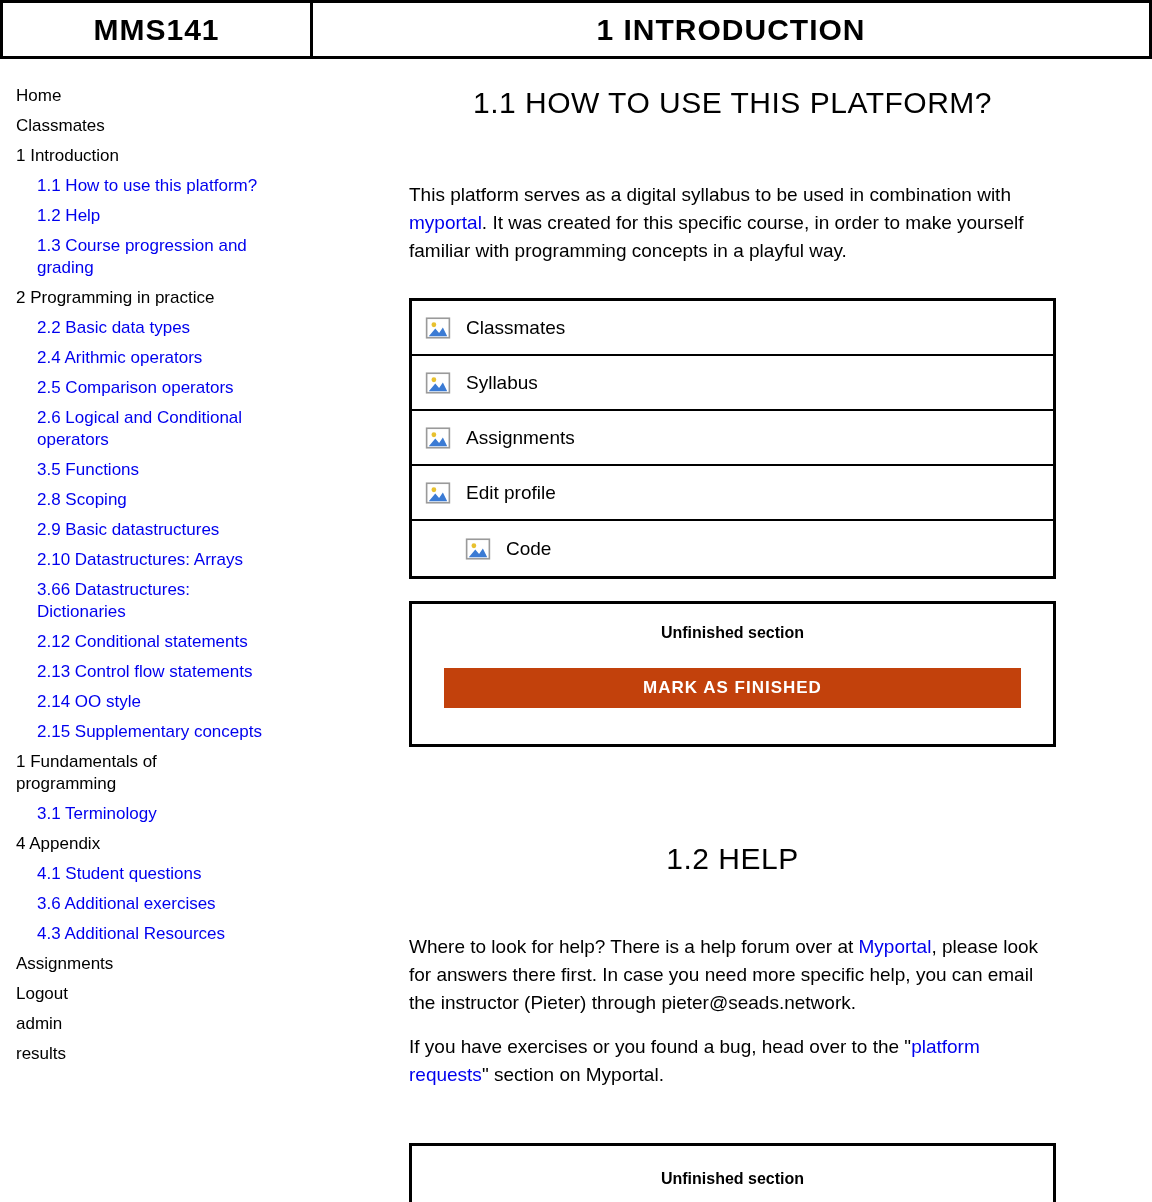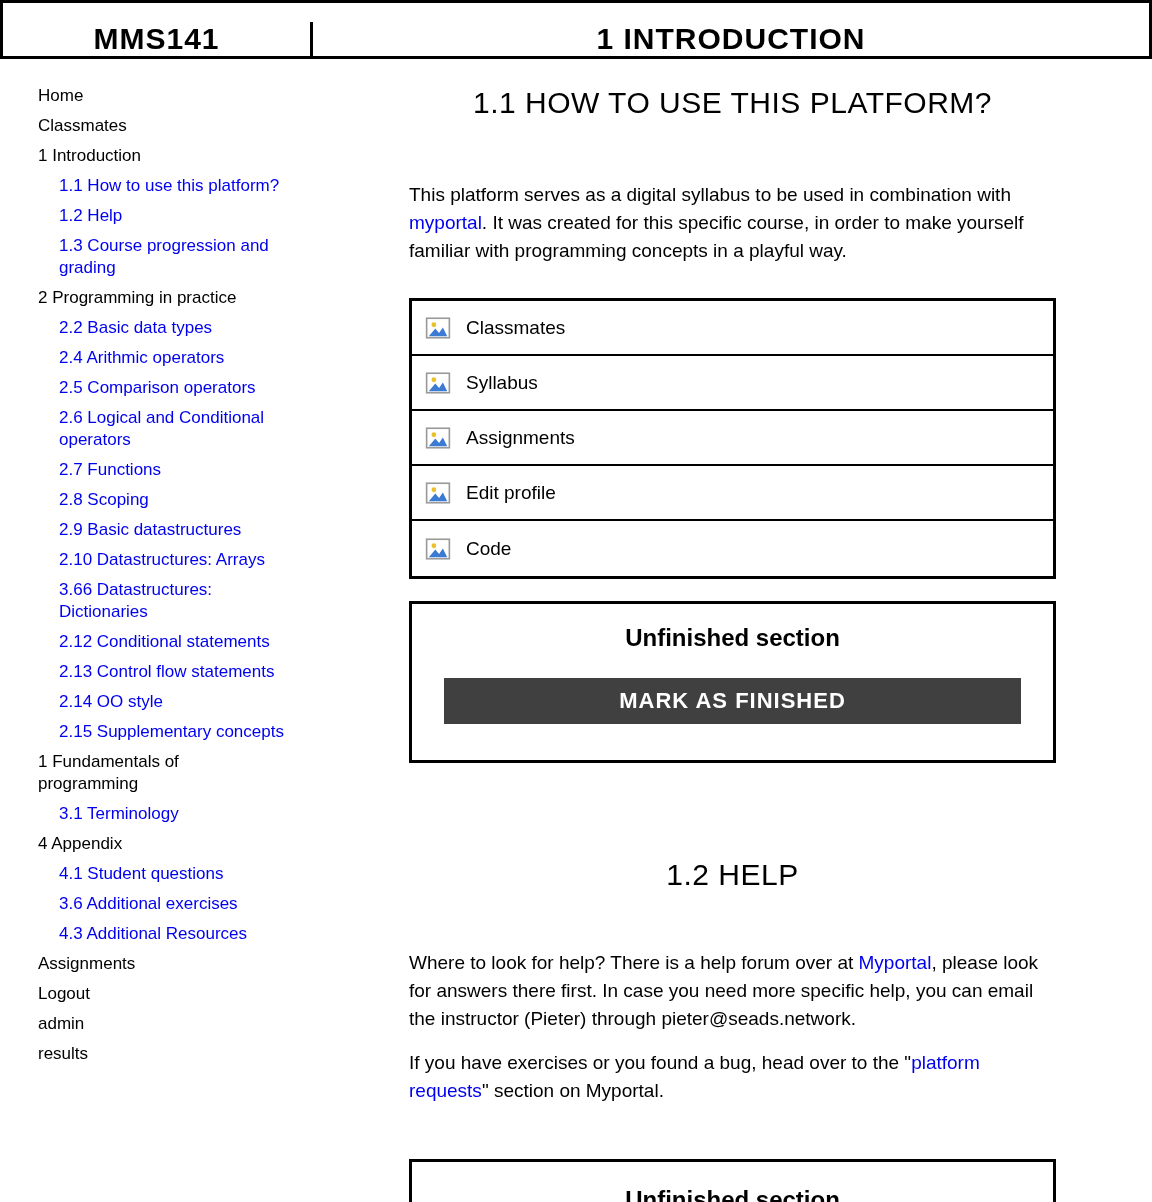--- a/index.html
+++ b/index.html
@@ -4,33 +4,33 @@
 <style>
   * { box-sizing: border-box; }
   html, body { margin: 0; padding: 0; }
   body {
     width: 1152px; height: 1202px; overflow: hidden;
     background: #ffffff; color: #000000;
     font-family: "Liberation Sans", "DejaVu Sans", sans-serif;
   }
 
   
-  .header { display: flex; height: 59px; border: 3px solid #000; align-items: flex-end; }
+  .header { display: flex; height: 59px; border: 3px solid #000; }
   .header-cell {
     display: flex; align-items: center; justify-content: center;
     font-size: 30px; font-weight: bold; letter-spacing: 1px;
   }
   .header-left { width: 310px; border-right: 3px solid #000; }
   .header-right { flex: 1; }
 
   
   .layout { display: flex; align-items: flex-start; }
 
   
-  .sidebar { width: 313px; padding: 26px 18px 0 38px; flex: none; }
+  .sidebar { width: 313px; padding: 26px 18px 0 16px; flex: none; }
   .side-list { list-style: none; margin: 0; padding: 0; font-size: 17px; line-height: 22px; }
   .side-item { margin-bottom: 8px; cursor: pointer; }
   .side-item.top { max-width: 214px; color: #000000; }
   .side-item.sub { max-width: 225px; margin-left: 21px; color: #0000ee; }
 
   
   main { flex: 1; padding: 26px 96px 0 96px; }
   .section-heading {
     font-size: 30px; font-weight: 400; text-align: center;
     letter-spacing: 0.5px; line-height: 36px; margin: 0 0 60px 0;
@@ -41,32 +41,32 @@
   .inline-link { color: #0000ee; text-decoration: none; cursor: pointer; }
 
   
   .links-box { border: 3px solid #000; }
   .link-row {
     display: flex; align-items: center; gap: 15px;
     height: 55px; padding: 0 13px;
     border-bottom: 2px solid #000; font-size: 19px; cursor: pointer;
     background: #ffffff;
   }
-  .link-row:last-child { border-bottom: none; }
+  .link-row:last-child { border-bottom: none; margin-left: 40px; }
   .img-icon { flex: none; width: 26px; height: 26px; }
   .img-icon svg { display: block; }
 
   
   .unfinished-box { border: 3px solid #000; margin-top: 22px; padding: 20px 32px 36px 32px; }
-  .unfinished-label { text-align: center; font-size: 24px; font-weight: bold; }
+  .unfinished-label { text-align: center; font-size: 16px; font-weight: bold; }
   .mark-btn {
     display: block; width: 100%; margin-top: 26px;
-    background: #404040; color: #ffffff;
+    background: #c2410c; color: #ffffff;
     border: 0; padding: 10px 8px;
-    font-family: inherit; font-size: 22px; font-weight: bold; letter-spacing: 1px;
+    font-family: inherit; font-size: 17px; font-weight: bold; letter-spacing: 1px;
     cursor: pointer;
   }
   .unfinished-box.bottom { margin-top: 54px; height: 160px; padding-top: 24px; }
 </style>
 </head>
 <body>
 
 <div class="header">
   <div class="header-cell header-left">MMS141</div>
   <div class="header-cell header-right">1 INTRODUCTION</div>
@@ -80,21 +80,21 @@
       <li class="side-item top">Classmates</li>
       <li class="side-item top">1 Introduction</li>
       <li class="side-item sub">1.1 How to use this platform?</li>
       <li class="side-item sub">1.2 Help</li>
       <li class="side-item sub">1.3 Course progression and grading</li>
       <li class="side-item top">2 Programming in practice</li>
       <li class="side-item sub">2.2 Basic data types</li>
       <li class="side-item sub">2.4 Arithmic operators</li>
       <li class="side-item sub">2.5 Comparison operators</li>
       <li class="side-item sub">2.6 Logical and Conditional operators</li>
-      <li class="side-item sub">2.7 Functions</li>
+      <li class="side-item sub">3.5 Functions</li>
       <li class="side-item sub">2.8 Scoping</li>
       <li class="side-item sub">2.9 Basic datastructures</li>
       <li class="side-item sub">2.10 Datastructures: Arrays</li>
       <li class="side-item sub">3.66 Datastructures: Dictionaries</li>
       <li class="side-item sub">2.12 Conditional statements</li>
       <li class="side-item sub">2.13 Control flow statements</li>
       <li class="side-item sub">2.14 OO style</li>
       <li class="side-item sub">2.15 Supplementary concepts</li>
       <li class="side-item top">1 Fundamentals of programming</li>
       <li class="side-item sub">3.1 Terminology</li>

